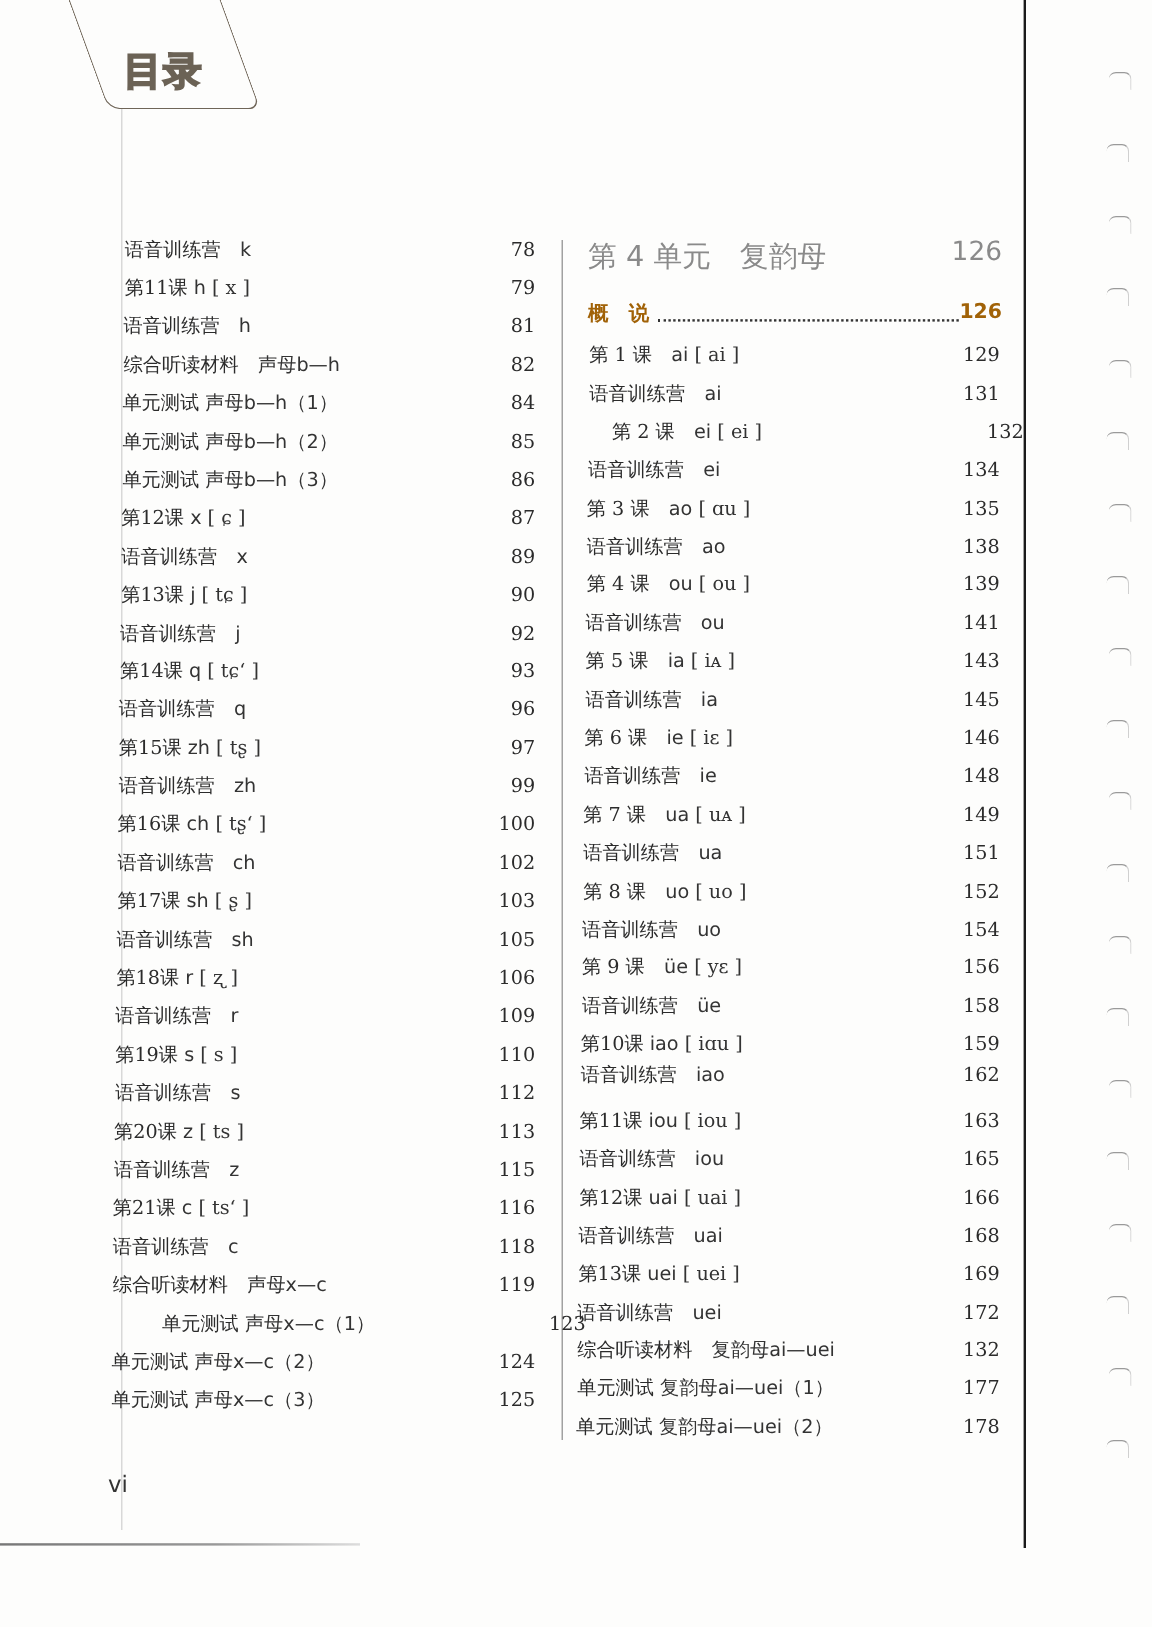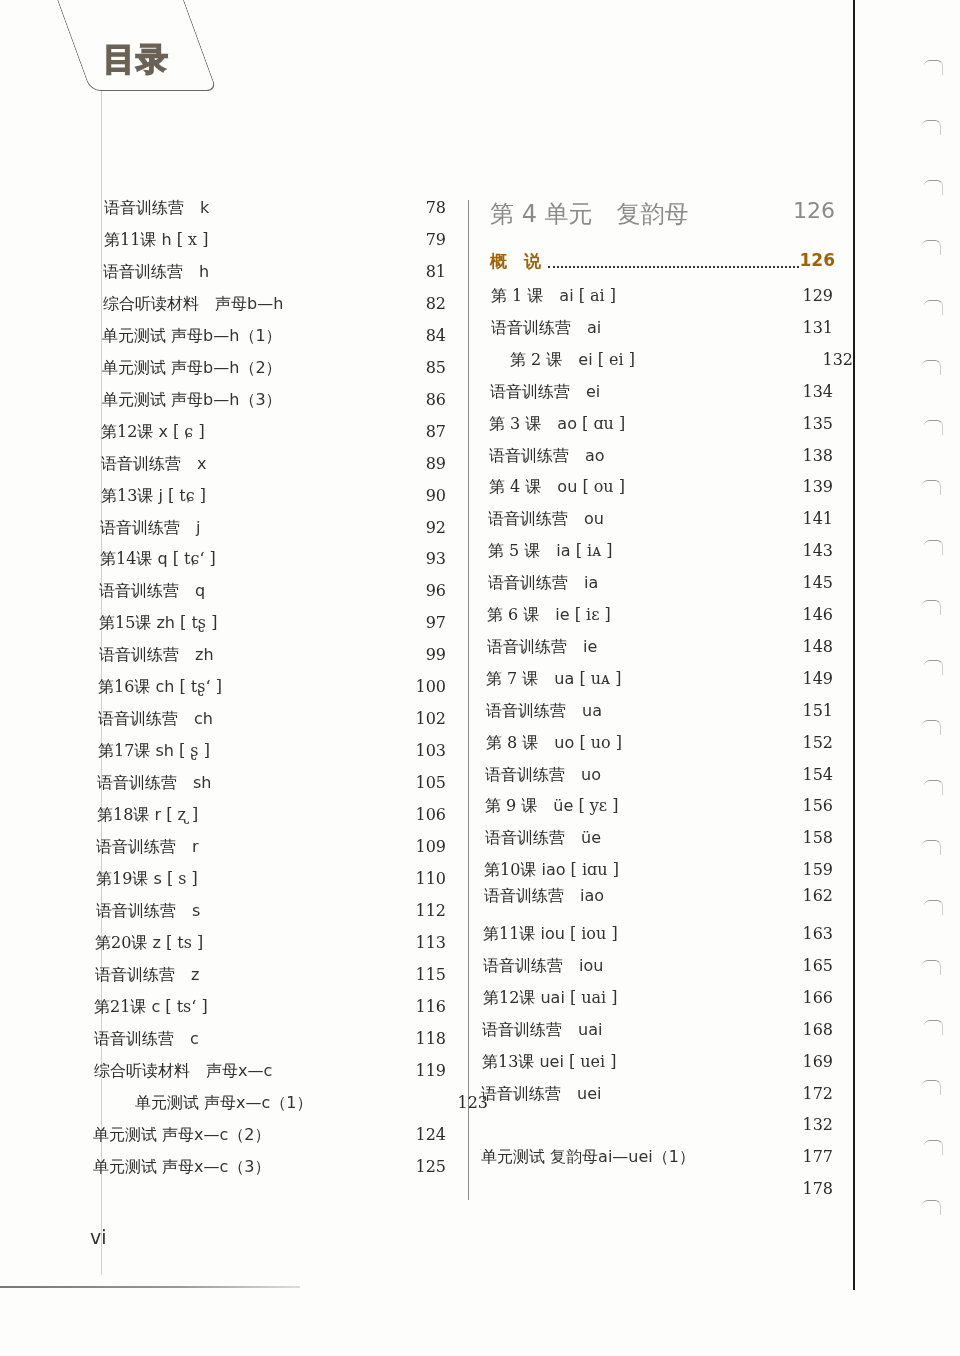--- a/index.html
+++ b/index.html
@@ -290,27 +290,29 @@
     </div>
     <div class="row" style="left: 482px; top: 1047.6px; width: 351px;">
       <span class="label"><span>第13课</span><span>  </span><span class="sans">uei</span><span> </span><span class="ipa">[ uei ]</span></span>
       <span class="page" style="right: 0px;">169</span>
     </div>
     <div class="row" style="left: 481px; top: 1079.5px; width: 352px;">
       <span class="label"><span>语音训练营</span><span>　</span><span class="sans">uei</span></span>
       <span class="page" style="right: 0px;">172</span>
     </div>
     <div class="row" style="left: 481px; top: 1111.4px; width: 352px;">
+      <span class="label"><span>综合听读材料</span><span>　</span><span class="sans">复韵母ai—uei</span></span>
       <span class="page" style="right: 0px;">132</span>
     </div>
     <div class="row" style="left: 481px; top: 1143.3px; width: 352px;">
       <span class="label"><span>单元测试</span><span>  </span><span class="sans">复韵母ai—uei（1）</span></span>
       <span class="page" style="right: 0px;">177</span>
     </div>
     <div class="row" style="left: 480px; top: 1175.2px; width: 353px;">
+      <span class="label"><span>单元测试</span><span>  </span><span class="sans">复韵母ai—uei（2）</span></span>
       <span class="page" style="right: 0px;">178</span>
     </div>
   </div>
 
 <div class="page-num">vi</div>
 
 <div class="margin-marks" id="marks">
     <div class="mark" style="top: 0px; left: 4px;"></div>
     <div class="mark" style="top: 60px; left: 2px;"></div>
     <div class="mark" style="top: 120px; left: 4px;"></div>

